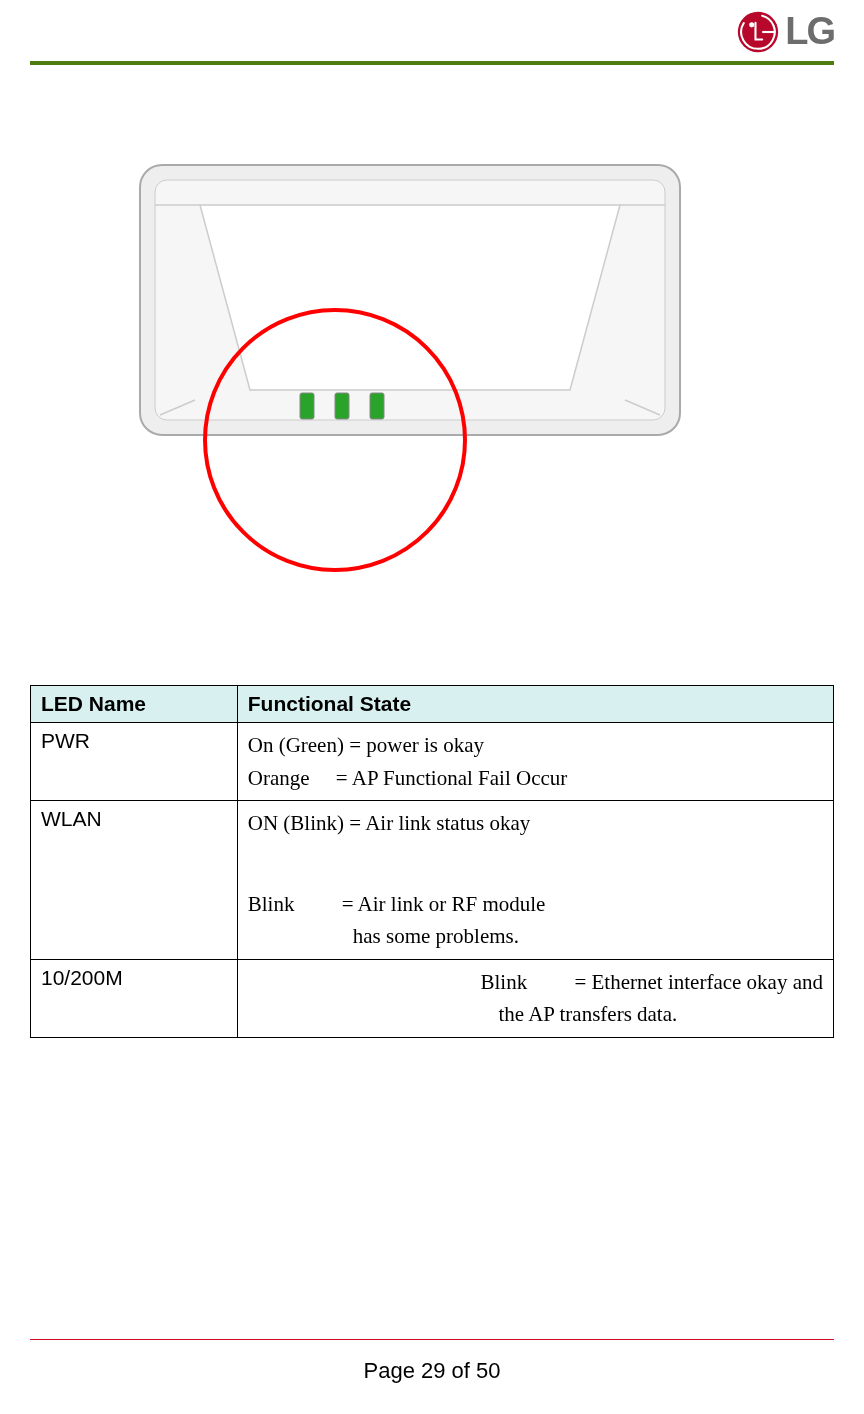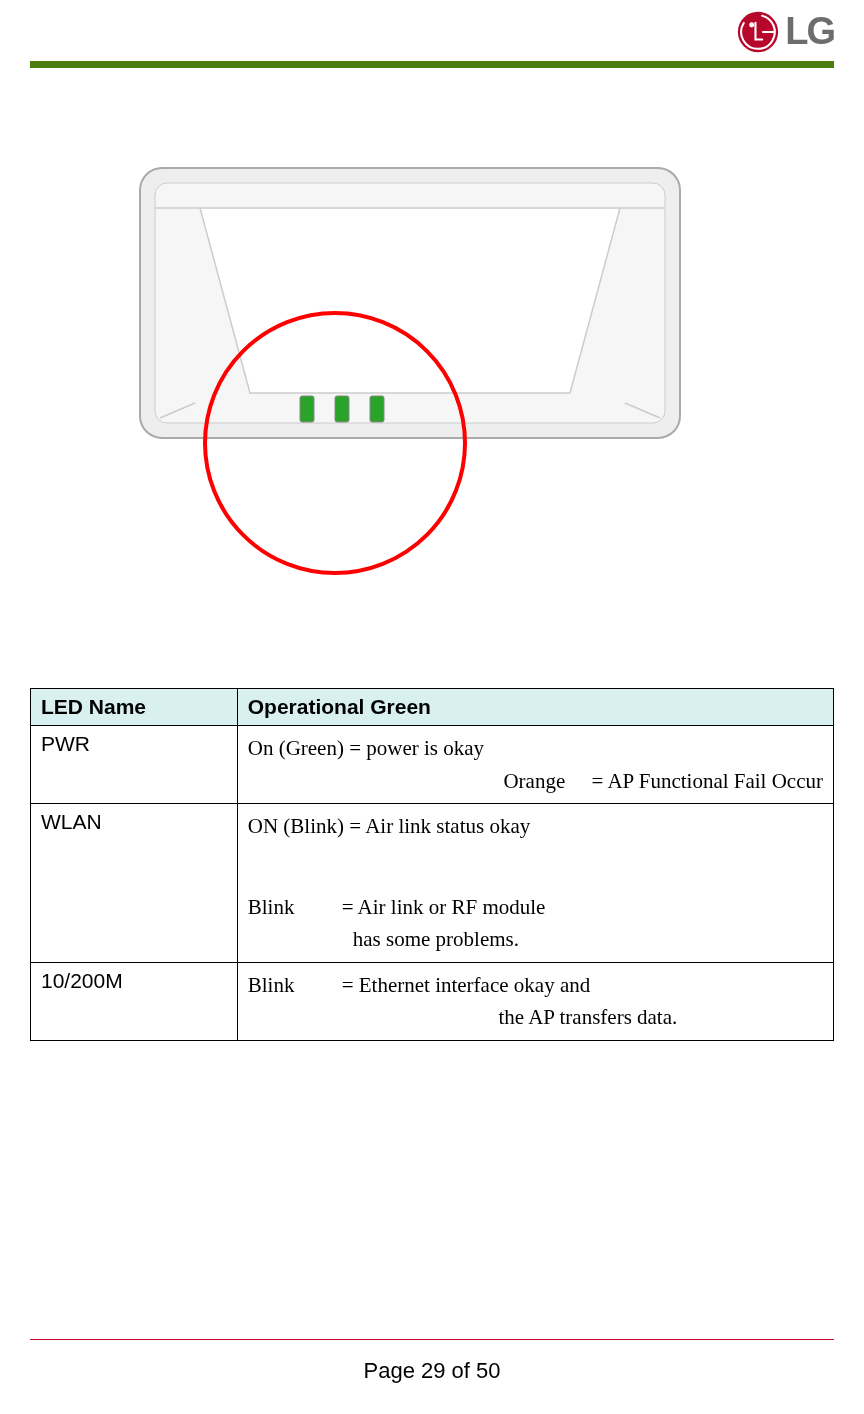--- a/index.html
+++ b/index.html
@@ -18,21 +18,21 @@
       padding: 0 30px;
       height: 100%;
       display: flex;
       flex-direction: column;
     }
     .header {
       display: flex;
       justify-content: flex-end;
       align-items: center;
       padding: 10px 0 8px 0;
-      border-bottom: 7px solid #4d7c0f;
+      border-bottom: 4px solid #4d7c0f;
     }
     .logo-wrap {
       display: flex;
       align-items: center;
       gap: 6px;
     }
     .logo-circle {
       width: 42px;
       height: 42px;
     }
@@ -122,43 +122,43 @@
 
         <circle cx="215" cy="295" r="130" fill="none" stroke="#ff0000" stroke-width="4"></circle>
       </svg>
     </div>
 
     <div class="table-wrap">
       <table>
         <thead>
           <tr>
             <th>LED Name</th>
-            <th>Operational Green</th>
+            <th>Functional State</th>
           </tr>
         </thead>
         <tbody>
           <tr>
             <td>PWR</td>
             <td class="state">
               <div style="white-space: pre;">On (Green) = power is okay</div>
-              <div style="white-space: pre; text-align: right;">Orange     = AP Functional Fail Occur</div>
+              <div style="white-space: pre;">Orange     = AP Functional Fail Occur</div>
             </td>
           </tr>
           <tr>
             <td>WLAN</td>
             <td class="state">
               <div style="white-space: pre;">ON (Blink) = Air link status okay</div>
               <div style="white-space: pre; margin-top: 48px;">Blink         = Air link or RF module</div>
               <div style="white-space: pre;">                    has some problems.</div>
             </td>
           </tr>
           <tr>
             <td>10/200M</td>
             <td class="state">
-              <div style="white-space: pre;">Blink         = Ethernet interface okay and</div>
+              <div style="white-space: pre; text-align: right;">Blink         = Ethernet interface okay and</div>
               <div style="white-space: pre; text-align: center;">                    the AP transfers data.</div>
             </td>
           </tr>
         </tbody>
       </table>
     </div>
   </div>
 
   <div class="footer">
     <span class="page-label">Page 29 of 50</span>

